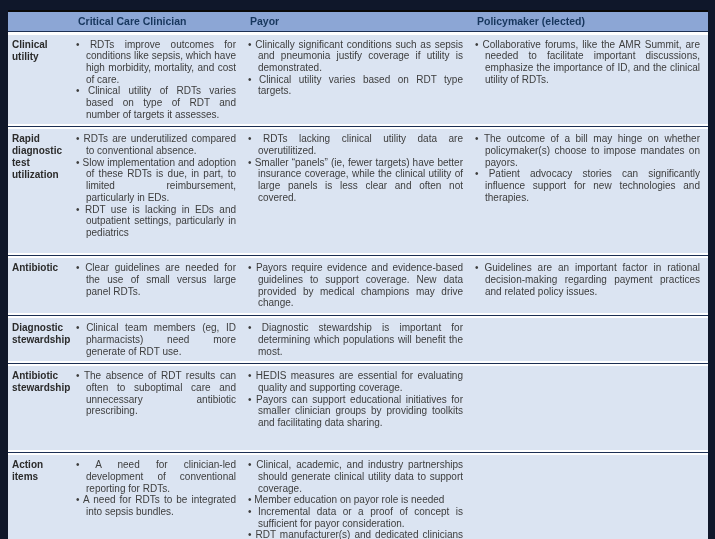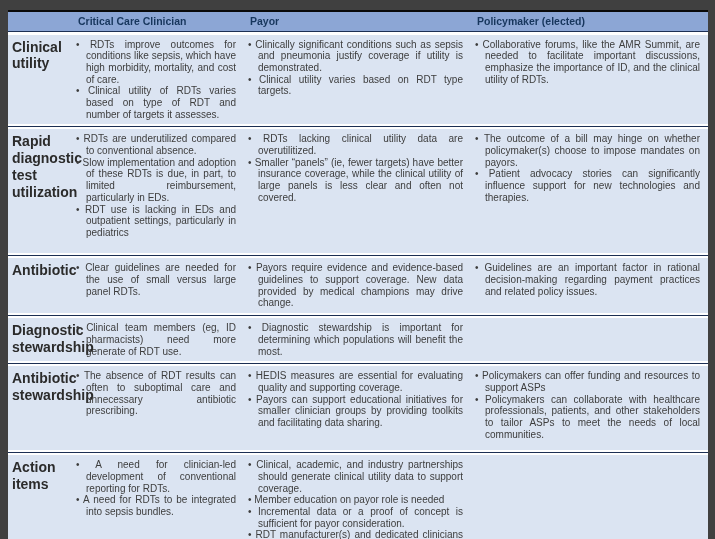--- a/index.html
+++ b/index.html
@@ -1,17 +1,17 @@
 <!DOCTYPE html>
 <html><head>
 <meta charset="utf-8">
 <style>
   html,body{margin:0;padding:0;background:#ffffff;}
   .page{
-    width:715px;height:539px;background:#404040;overflow:hidden;
+    width:715px;height:539px;background:#0f172a;overflow:hidden;
     font-family:"Liberation Sans","DejaVu Sans",sans-serif;
     -webkit-font-smoothing:antialiased;
   }
   .tablewrap{
     margin:10px 7px 0 8px;width:700px;
     border-top:2px solid #0a0a0a;border-bottom:2px solid #0a0a0a;
   }
   .grid-row{
     display:grid;grid-template-columns:64px 172px 227px 1fr;
     background:#dbe4f2;
@@ -20,21 +20,21 @@
     background:#8ca6d5;border-bottom:1px solid #1c2f54;
   }
   .header-row .hcell{
     color:#17365d;font-size:10.5px;font-weight:600;
     padding:3px 4px 3px 6px;line-height:1.2;background:transparent;
   }
   .head-gap{height:3px;background:#ffffff;}
   .sep{height:5px;background:linear-gradient(to bottom,#ffffff 0 2px,#1c2f54 2px 3px,#ffffff 3px 100%);}
   .cell{min-height:100%;}
   .label{
-    font-weight:bold;color:#2b2b2b;font-size:14px;line-height:1.2;
+    font-weight:bold;color:#2b2b2b;font-size:10px;line-height:1.2;
     padding:4px 2px 4px 4px;
   }
   ul.bullets{
     margin:0;padding:4px 8px 4px 4px;list-style:none;
     font-size:10px;line-height:1.17;color:#3d3d3d;
   }
   ul.bullets li{
     padding-left:10px;text-indent:-10px;text-align:justify;
   }
   ul.bullets li::before{content:"• ";}
@@ -117,24 +117,20 @@
 
     <div class="grid-row r5">
       <div class="cell label">Antibiotic stewardship</div>
       <ul class="cell bullets">
           <li>The absence of RDT results can often to suboptimal care and unnecessary antibiotic prescribing.</li>
         </ul>
       <ul class="cell bullets">
           <li>HEDIS measures are essential for evaluating quality and supporting coverage.</li>
           <li>Payors can support educational initiatives for smaller clinician groups by providing toolkits and facilitating data sharing.</li>
         </ul>
-      <ul class="cell bullets">
-          <li>Policymakers can offer funding and resources to support ASPs</li>
-          <li>Policymakers can collaborate with healthcare professionals, patients, and other stakeholders to tailor ASPs to meet the needs of local communities.</li>
-        </ul>
     </div>
     <div class="sep"></div>
 
     <div class="grid-row r6">
       <div class="cell label">Action items</div>
       <ul class="cell bullets">
           <li>A need for clinician-led development of conventional reporting for RDTs.</li>
           <li>A need for RDTs to be integrated into sepsis bundles.</li>
         </ul>
       <ul class="cell bullets">

